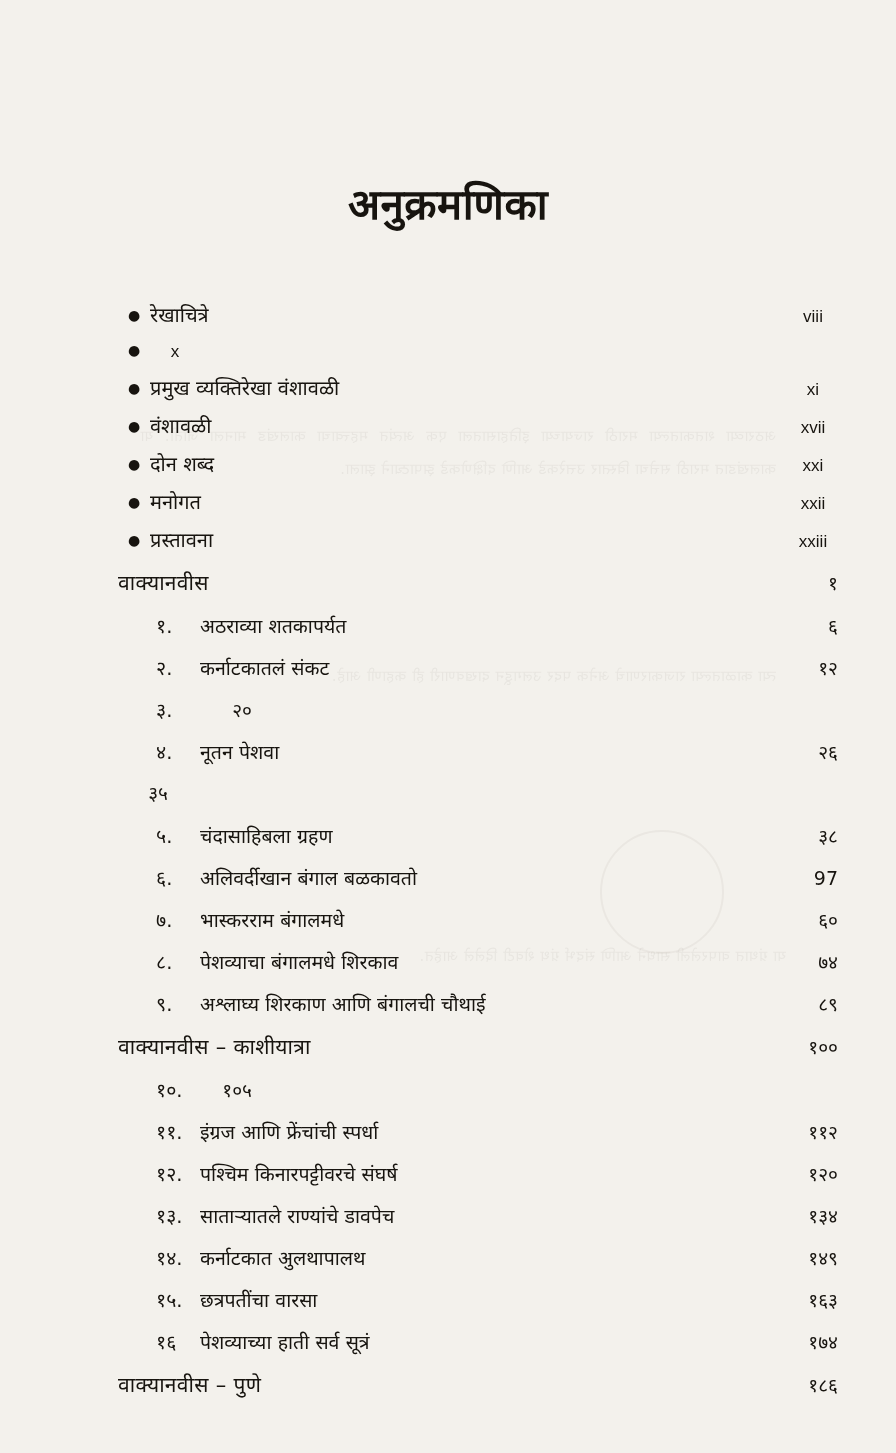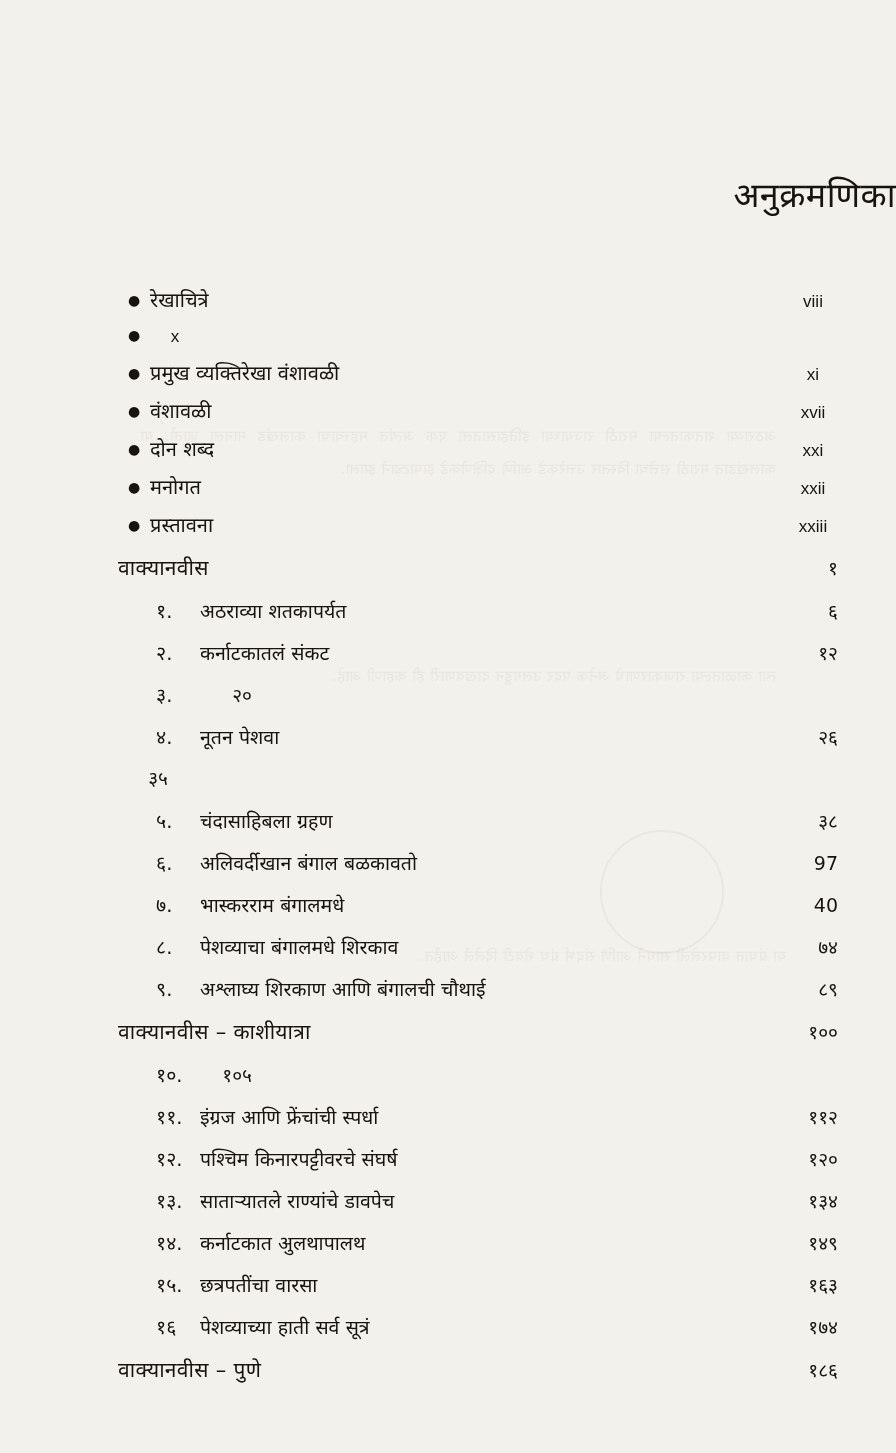--- a/index.html
+++ b/index.html
@@ -44,23 +44,23 @@
     left: 600px;
     width: 120px;
     height: 120px;
     border-radius: 50%;
     border: 2px solid rgba(90,80,60,0.10);
     opacity: 0.55;
     pointer-events: none;
   }
 
   .title {
-    text-align: right;
-    font-size: 34px;
-    font-weight: 400;
+    text-align: center;
+    font-size: 42px;
+    font-weight: 700;
     letter-spacing: 0.5px;
     padding-top: 152px;
     line-height: 1.2;
   }
 
   .front-list {
     margin: 74px 0 0 0;
     padding: 0;
     list-style: none;
   }
@@ -224,21 +224,21 @@
       <span class="chap-page">३८</span>
     </div>
     <div class="chapter">
       <span class="chap-num">६.</span>
       <span class="chap-title">अलिवर्दीखान बंगाल बळकावतो</span>
       <span class="chap-page">97</span>
     </div>
     <div class="chapter">
       <span class="chap-num">७.</span>
       <span class="chap-title">भास्करराम बंगालमधे</span>
-      <span class="chap-page">40</span>
+      <span class="chap-page">६०</span>
     </div>
     <div class="chapter">
       <span class="chap-num">८.</span>
       <span class="chap-title">पेशव्याचा बंगालमधे शिरकाव</span>
       <span class="chap-page">७४</span>
     </div>
     <div class="chapter">
       <span class="chap-num">९.</span>
       <span class="chap-title">अश्लाघ्य शिरकाण आणि बंगालची चौथाई</span>
       <span class="chap-page">८९</span>

